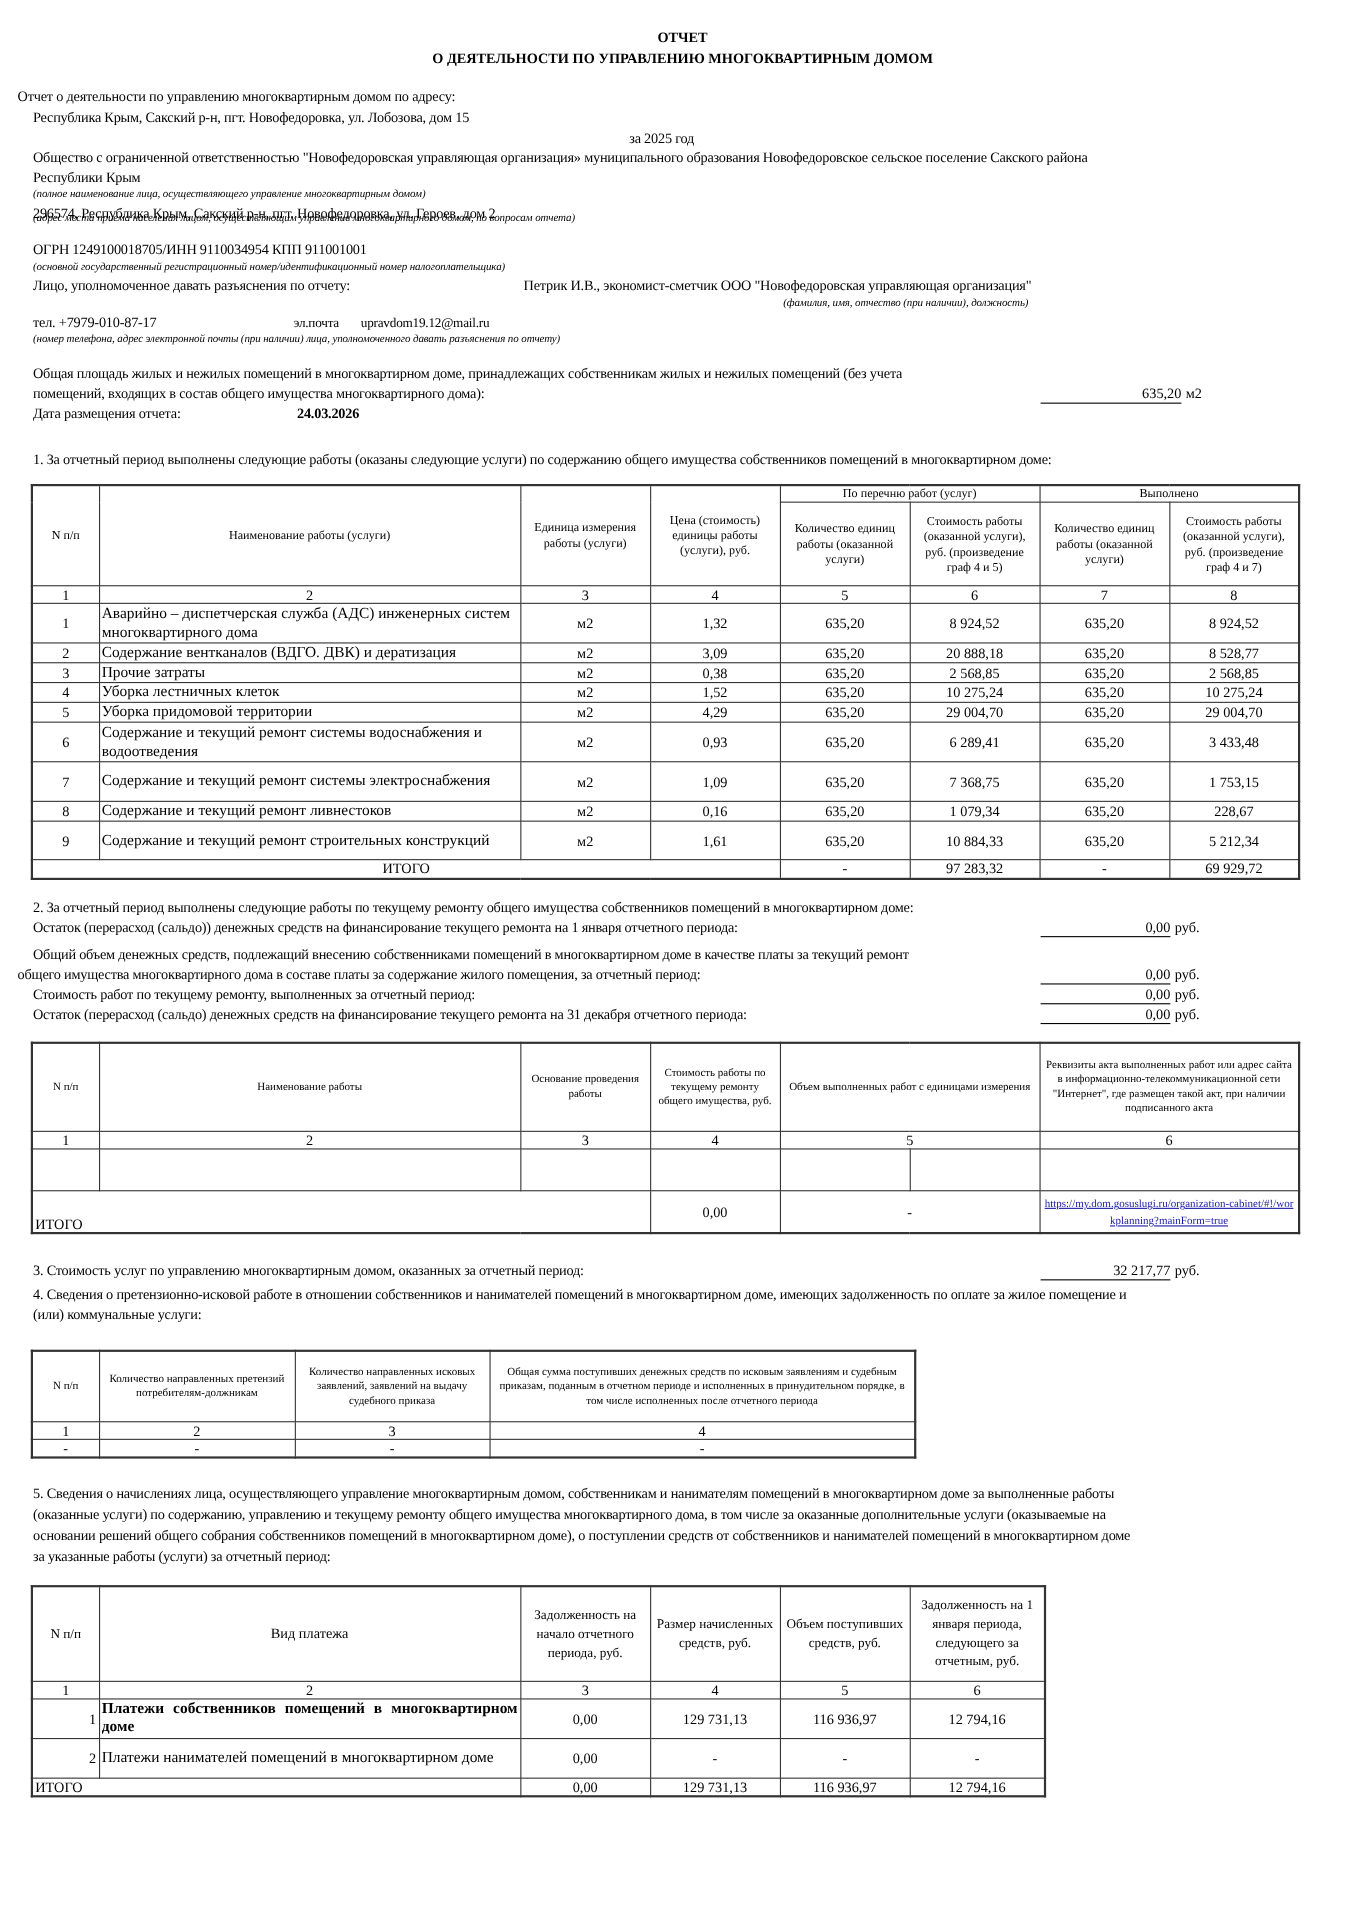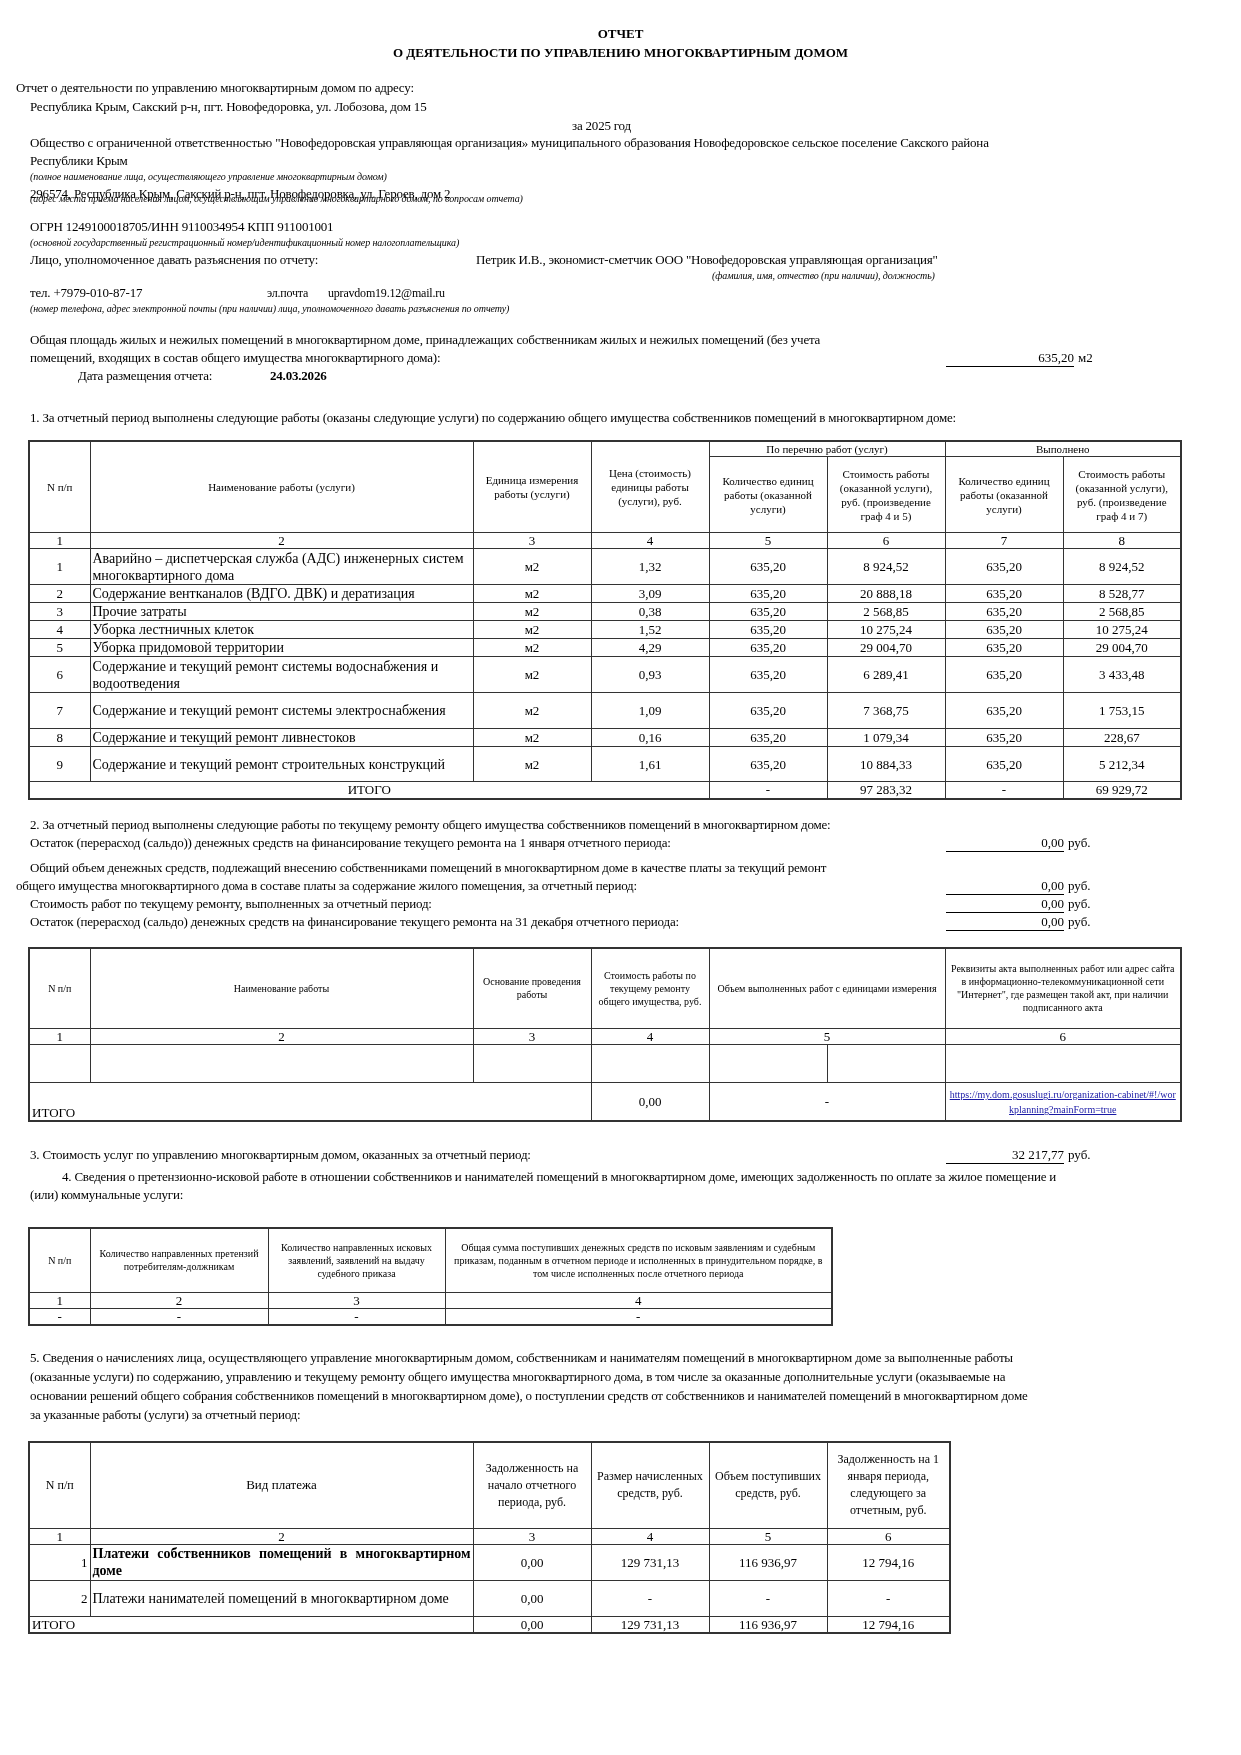--- a/index.html
+++ b/index.html
@@ -47,21 +47,21 @@
 <div class="abs cap" style="left:712px;top:270px;">(фамилия, имя, отчество (при наличии), должность)</div>
 <div class="abs t13" style="left:30px;top:285px;">тел. +7979-010-87-17</div>
 <div class="abs t12" style="left:267px;top:286px;">эл.почта</div>
 <div class="abs t12" style="left:328px;top:286px;">upravdom19.12@mail.ru</div>
 <div class="abs cap" style="left:30px;top:303px;">(номер телефона, адрес электронной почты (при наличии) лица, уполномоченного давать разъяснения по отчету)</div>
 
 <div class="abs t13" style="left:30px;top:332px;">Общая площадь жилых и нежилых помещений в многоквартирном доме, принадлежащих собственникам жилых и нежилых помещений (без учета</div>
 <div class="abs t13" style="left:30px;top:350px;">помещений, входящих в состав общего имущества многоквартирного дома):</div>
 <div class="uline" style="left:946px;top:350px;width:128px;">635,20</div>
 <div class="unit" style="left:1078px;top:350px;">м2</div>
-<div class="abs t13" style="left:30px;top:368px;margin-left:48px;">Дата размещения отчета:</div>
+<div class="abs t13" style="left:30px;top:368px;">Дата размещения отчета:</div>
 <div class="abs t13 bold" style="left:270px;top:368px;">24.03.2026</div>
 
 <div class="abs t13" style="left:30px;top:410px;">1. За отчетный период выполнены следующие работы (оказаны следующие услуги) по содержанию общего имущества собственников помещений в многоквартирном доме:</div>
 
 <table class="doc" style="left:28px;top:440px;width:1152px;">
   <colgroup>
     <col style="width:61px">
       <col style="width:383px">
       <col style="width:118px">
       <col style="width:118px">
@@ -255,21 +255,21 @@
     <td colspan="2">-</td>
     <td style="white-space:normal;word-break:break-all;"><span class="link">https://my.dom.gosuslugi.ru/organization-cabinet/#!/workplanning?mainForm=true</span></td>
   </tr>
 </tbody>
   </table>
 
 <div class="abs t13" style="left:30px;top:1147px;">3. Стоимость услуг по управлению многоквартирным домом, оказанных за отчетный период:</div>
 <div class="uline" style="left:946px;top:1147px;width:118px;">32 217,77</div>
 <div class="unit" style="left:1068px;top:1147px;">руб.</div>
 
-<div class="abs t13" style="left:30px;top:1169px;margin-left:32px;">4. Сведения о претензионно-исковой работе в отношении собственников и нанимателей помещений в многоквартирном доме, имеющих задолженность по оплате за жилое помещение и</div>
+<div class="abs t13" style="left:30px;top:1169px;">4. Сведения о претензионно-исковой работе в отношении собственников и нанимателей помещений в многоквартирном доме, имеющих задолженность по оплате за жилое помещение и</div>
 <div class="abs t13" style="left:30px;top:1187px;">(или) коммунальные услуги:</div>
 
 <table class="doc" style="left:28px;top:1227px;width:803px;">
   <colgroup>
     <col style="width:61px">
       <col style="width:178px">
       <col style="width:177px">
       <col style="width:387px">
   </colgroup>
   <tbody>

